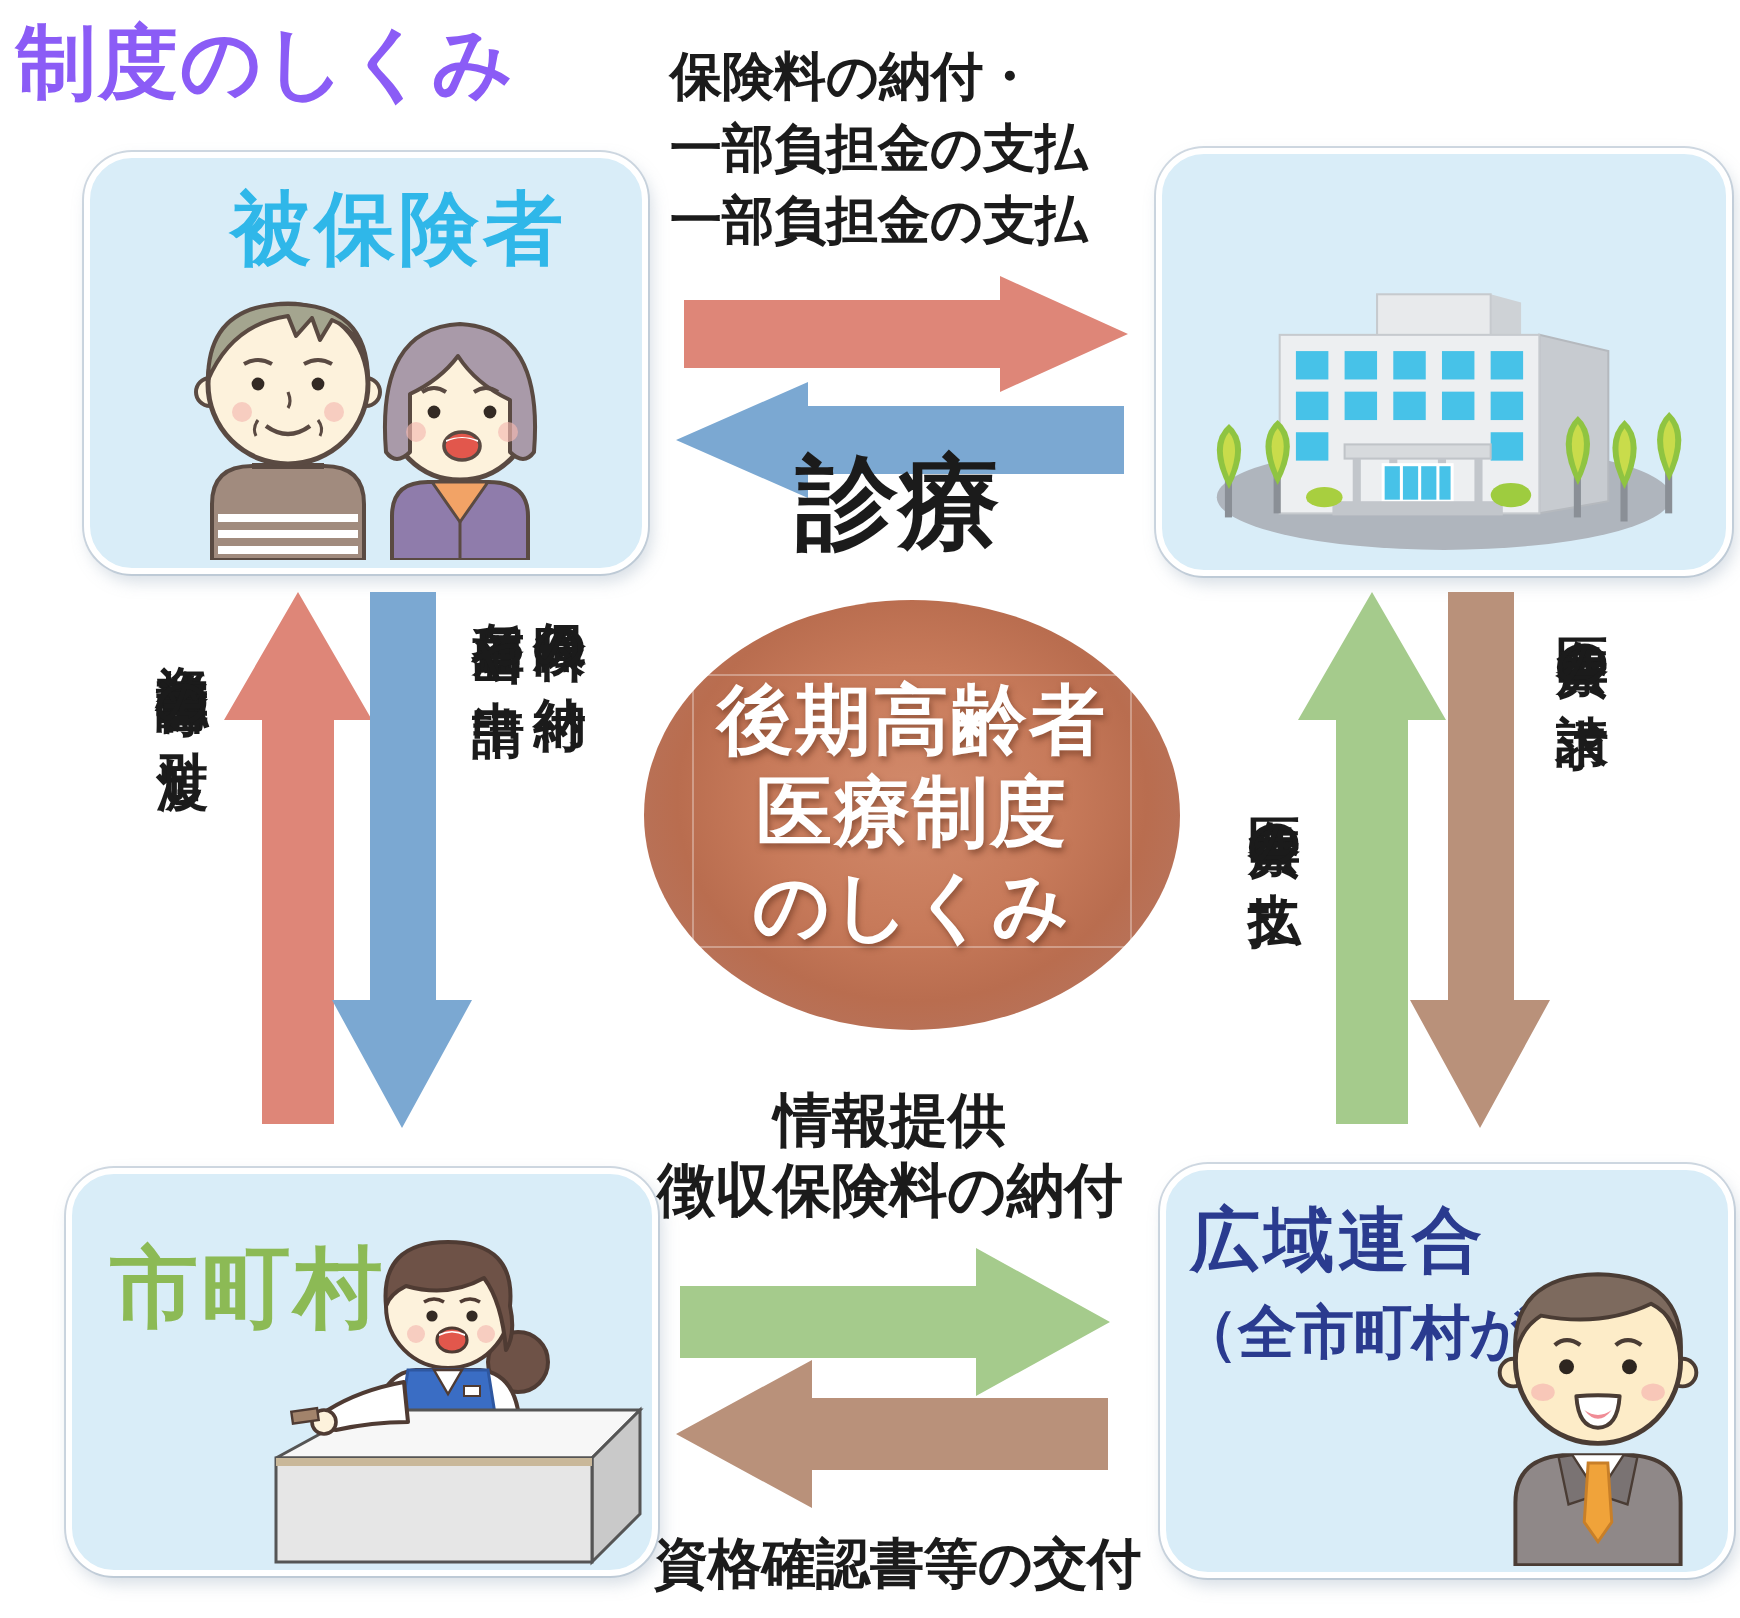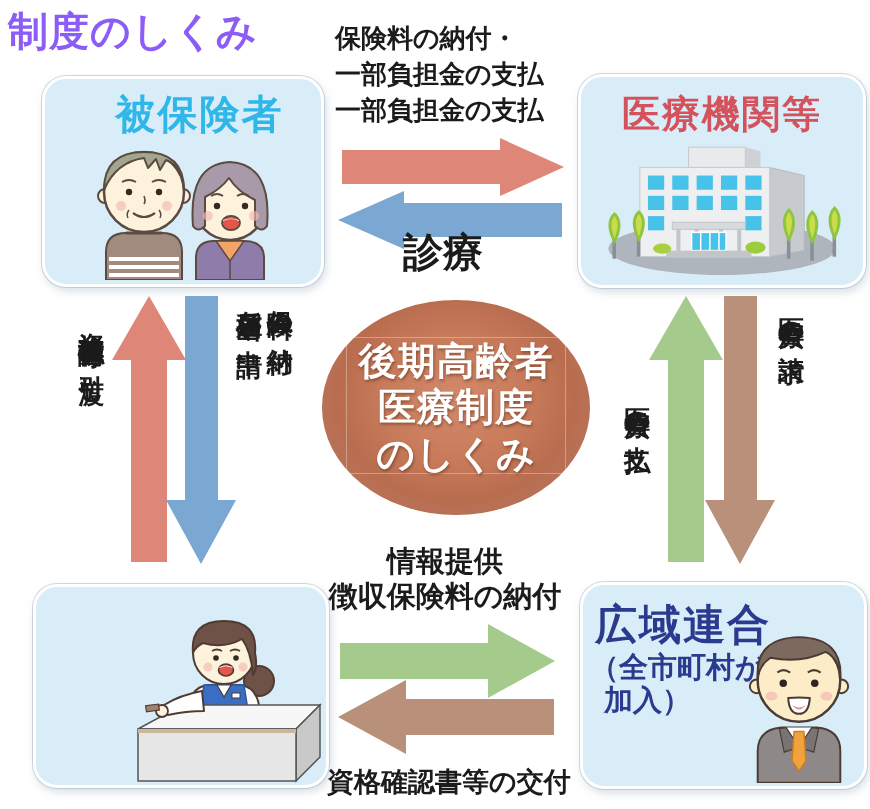--- a/index.html
+++ b/index.html
@@ -12,21 +12,21 @@
     color:#8b5cf6;letter-spacing:1px;white-space:nowrap;
   }
   .box{
     position:absolute;background:#D9EDF8;border:3px solid #fff;border-radius:24px;
     box-shadow:0 0 0 1px rgba(150,170,190,.45), 2px 4px 8px rgba(140,160,180,.35);
   }
   .box-label{position:absolute;font-weight:900;white-space:nowrap;letter-spacing:2px;}
   .lbl-insured{left:0;right:0;top:8px;text-align:center;font-size:40px;color:#2FB7E9;padding-left:33px;}
   .lbl-medical{left:0;right:0;top:12px;text-align:center;font-size:38px;color:#D4525C;}
   .lbl-muni{left:19px;top:28px;font-size:44px;color:#8CBA55;}
-  .lbl-union{left:12px;top:12px;font-size:42px;color:#2A3B8F;}
+  .lbl-union{left:12px;top:12px;font-size:35px;color:#2A3B8F;}
   .union-note{
     position:absolute;left:7px;top:66px;font-size:29px;font-weight:800;
     color:#2A3B8F;line-height:33px;white-space:nowrap;
   }
   .illus{position:absolute;}
   .oval{
     position:absolute;left:322px;top:300px;width:268px;height:215px;border-radius:50%;
     background:radial-gradient(ellipse at 50% 46%,
       #d28a6b 0%, #c77a5a 40%, #b96d4f 62%, rgba(178,103,76,.92) 76%, rgba(178,103,76,0) 99%);
     display:flex;align-items:center;justify-content:center;text-align:center;
@@ -35,21 +35,21 @@
     position:absolute;left:9%;top:17%;right:9%;bottom:19%;
     border:1px solid rgba(255,255,255,.32);
   }
   .oval-text{
     position:relative;font-size:38px;font-weight:900;color:#fff;line-height:1.22;
     letter-spacing:1px;text-shadow:1px 2px 3px rgba(95,45,25,.55);white-space:nowrap;
   }
   .arrow{position:absolute;}
   .htext{position:absolute;font-size:26px;font-weight:600;color:#1b1b1b;white-space:nowrap;line-height:36px;}
   .flow-top{left:335px;top:20px;}
-  .flow-shinryo{left:398px;top:234px;width:90px;font-size:40px;font-weight:700;text-align:center;}
+  .flow-shinryo{left:398px;top:234px;width:90px;font-size:51px;font-weight:700;text-align:center;}
   .flow-bottom-top{left:320px;top:544px;width:250px;text-align:center;font-size:29px;line-height:35px;}
   .flow-bottom-bot{left:327px;top:764px;font-size:27px;text-align:center;}
   .vtext{
     position:absolute;writing-mode:vertical-rl;text-orientation:upright;
     font-size:26px;font-weight:600;color:#1b1b1b;letter-spacing:2px;line-height:1.18;
   }
   .v-left{left:76px;top:312px;height:270px;}
   .v-right-pair{left:234px;top:290px;height:232px;}
   .v-right-pair span{display:block;}
   .v-seikyu{left:776px;top:298px;height:185px;}
@@ -98,21 +98,20 @@
       <circle cx="139" cy="76" r="3.2" fill="#332A24"></circle>
       <circle cx="167" cy="76" r="3.2" fill="#332A24"></circle>
       <ellipse cx="153" cy="93" rx="9" ry="7" fill="#E2574C" stroke="#5A4A42" stroke-width="1.8"></ellipse>
       <path d="M145,91 q8,-4 16,0 l0,-1 q-8,-3 -16,0 Z" fill="#fff"></path>
       <circle cx="130" cy="86" r="5" fill="#F5B8B0" opacity=".65"></circle>
       <circle cx="176" cy="86" r="5" fill="#F5B8B0" opacity=".65"></circle>
     </svg>
   </div>
 
   <div class="box" style="left:578px;top:74px;width:282px;height:208px;">
-    <div class="box-label lbl-medical">医療機関等</div>
     <svg class="illus" style="left:50%;transform:translateX(-50%);bottom:6px;" width="256" height="142" viewBox="0 0 250 140">
       <ellipse cx="125" cy="110" rx="112" ry="26" fill="#AFB5BD"></ellipse>
       <polygon points="172,30 206,38 206,112 172,118" fill="#C7CBD0" stroke="#B5B9BE"></polygon>
       <polygon points="148,10 163,14 163,33 148,33" fill="#CED2D6"></polygon>
       <rect x="92" y="10" width="56" height="23" fill="#E8EAEC" stroke="#C6CACE"></rect>
       <rect x="44" y="30" width="128" height="88" fill="#EDEFF1" stroke="#C6CACE"></rect>
       <g fill="#47C2E8">
         <rect x="52" y="38" width="16" height="14"></rect>
           <rect x="76" y="38" width="16" height="14"></rect>
           <rect x="100" y="38" width="16" height="14"></rect>
@@ -150,20 +149,21 @@
         <path d="M214,72 q12,11 0,34 q-12,-23 0,-34" fill="#8FC441"></path>
         <path d="M214,76 q6,8 0,24 q-6,-16 0,-24" fill="#C9DC4B"></path>
         <rect x="234" y="96" width="3.5" height="22" fill="#8A8F96"></rect>
         <path d="M236,68 q12,11 0,34 q-12,-23 0,-34" fill="#8FC441"></path>
         <path d="M236,72 q6,8 0,24 q-6,-16 0,-24" fill="#C9DC4B"></path>
       </g>
     </svg>
   </div>
 
   <div class="box" style="left:33px;top:584px;width:290px;height:198px;">
+    <div class="box-label lbl-muni">市町村</div>
     <svg class="illus" style="right:2px;bottom:2px;" width="200" height="188" viewBox="0 0 200 188">
 
       <circle cx="135" cy="86" r="15" fill="#6E5247" stroke="#4F3B33" stroke-width="2"></circle>
 
       <circle cx="100" cy="58" r="31" fill="#FDF2DC" stroke="#4F3B33" stroke-width="2"></circle>
       <path d="M69,58 Q66,26 100,26 Q134,26 131,58 Q134,72 129,80 Q127,56 118,44 Q100,54 79,48 Q71,52 69,58 Z" fill="#6E5247" stroke="#4F3B33" stroke-width="2" stroke-linejoin="round"></path>
       <path d="M88,56 q5,-3 10,0" stroke="#4F3B33" stroke-width="1.8" fill="none"></path>
       <path d="M106,56 q5,-3 10,0" stroke="#4F3B33" stroke-width="1.8" fill="none"></path>
       <circle cx="92" cy="63" r="2.8" fill="#332A24"></circle>
       <circle cx="112" cy="63" r="2.8" fill="#332A24"></circle>
@@ -185,21 +185,20 @@
       <path d="M78,96 Q56,100 40,110 Q34,114 36,119 L44,120 Q62,116 80,116 Z" fill="#fff" stroke="#4F3B33" stroke-width="2" stroke-linejoin="round"></path>
       <circle cx="38" cy="116" r="6" fill="#FDF2DC" stroke="#4F3B33" stroke-width="1.8"></circle>
       <rect x="22" y="110" width="13" height="6" fill="#A2836B" stroke="#4F3B33" stroke-width="1.2" transform="rotate(-8 28 113)"></rect>
     </svg>
   </div>
 
   <div class="box" style="left:580px;top:582px;width:281px;height:201px;">
     <div class="box-label lbl-union">広域連合</div>
     <div class="union-note">
       <span>（全市町村が</span><br>
-      <span style="padding-left:14px;">加入）</span>
     </div>
     <svg class="illus" style="right:6px;bottom:3px;" width="118" height="158" viewBox="0 0 120 160">
 
       <path d="M18,160 L18,128 Q18,106 42,104 L78,104 Q102,106 102,128 L102,160 Z" fill="#8F8888" stroke="#4A3C34" stroke-width="2"></path>
       <polygon points="47,104 60,124 73,104" fill="#fff"></polygon>
       <polygon points="47,104 60,124 45,129 40,105" fill="#7A7373" stroke="#4A3C34" stroke-width="1.2"></polygon>
       <polygon points="73,104 60,124 75,129 80,105" fill="#7A7373" stroke="#4A3C34" stroke-width="1.2"></polygon>
       <polygon points="55,108 65,108 67,138 60,148 53,138" fill="#F0A33A" stroke="#C87F28" stroke-width="1.5"></polygon>
 
       <circle cx="17" cy="62" r="7" fill="#FDECC8" stroke="#4A3C34" stroke-width="2"></circle>

